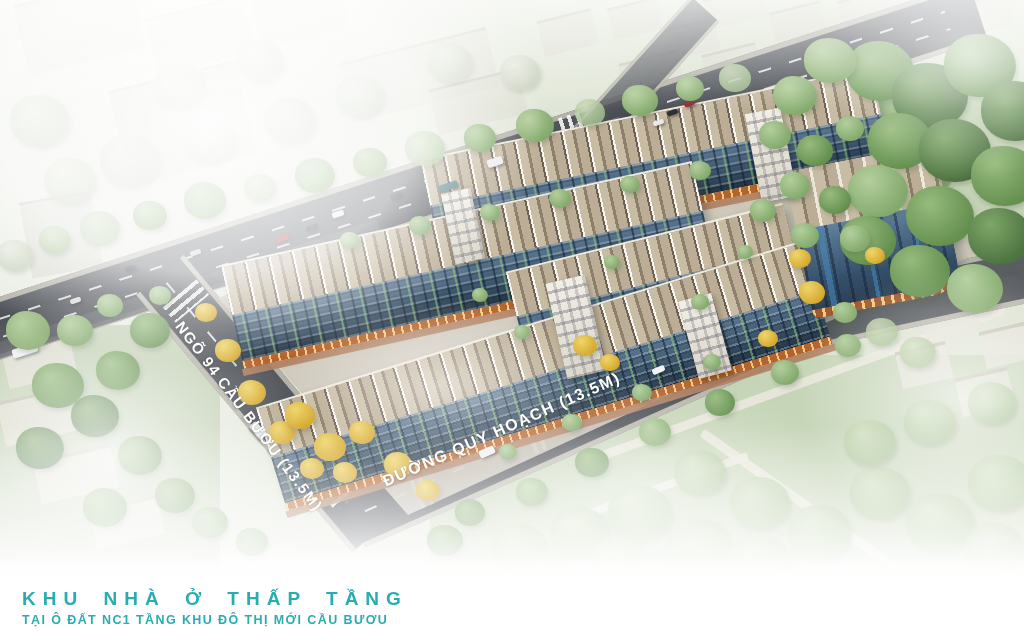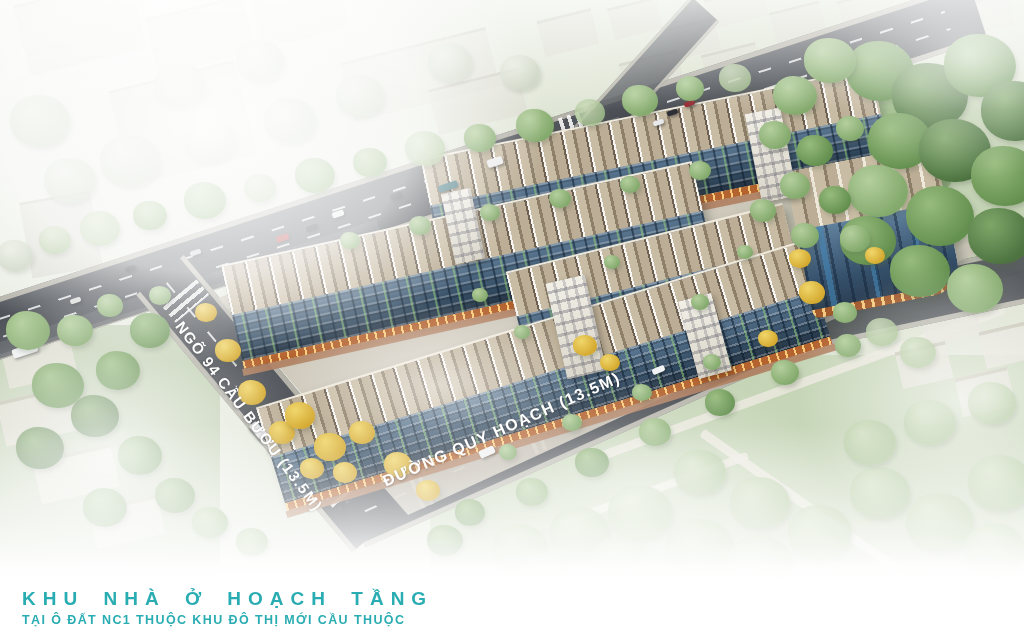--- a/index.html
+++ b/index.html
@@ -373,16 +373,16 @@
     <div class="fog" id="fog2"></div>
     <div class="fog" id="fog3"></div>
     <div class="fog" id="fog4"></div>
     <div class="fog" id="fog5"></div>
     <div class="fog" id="fog6"></div>
     <div id="topfade"></div>
     <div id="botfade"></div>
   </div>
 
   <div id="footer">
-    <div id="title">KHU NHÀ Ở HOẠCH TẦNG</div>
-    <div id="subtitle">TẠI Ô ĐẤT NC1 THUỘC KHU ĐÔ THỊ MỚI CẦU THUỘC</div>
+    <div id="title">KHU NHÀ Ở THẤP TẦNG</div>
+    <div id="subtitle">TẠI Ô ĐẤT NC1 TẦNG KHU ĐÔ THỊ MỚI CẦU BƯƠU</div>
   </div>
 </div>
 
 </body></html>

